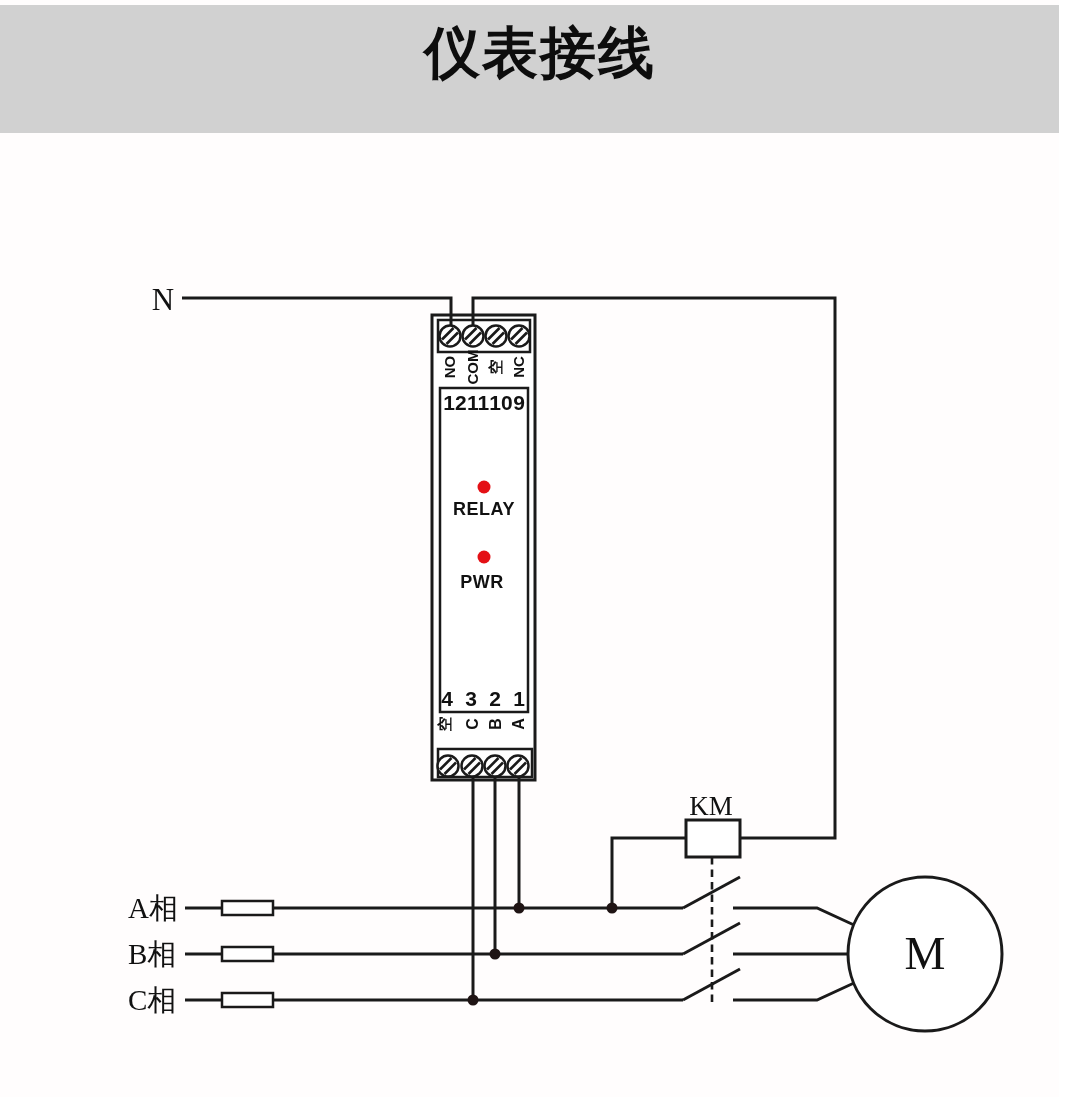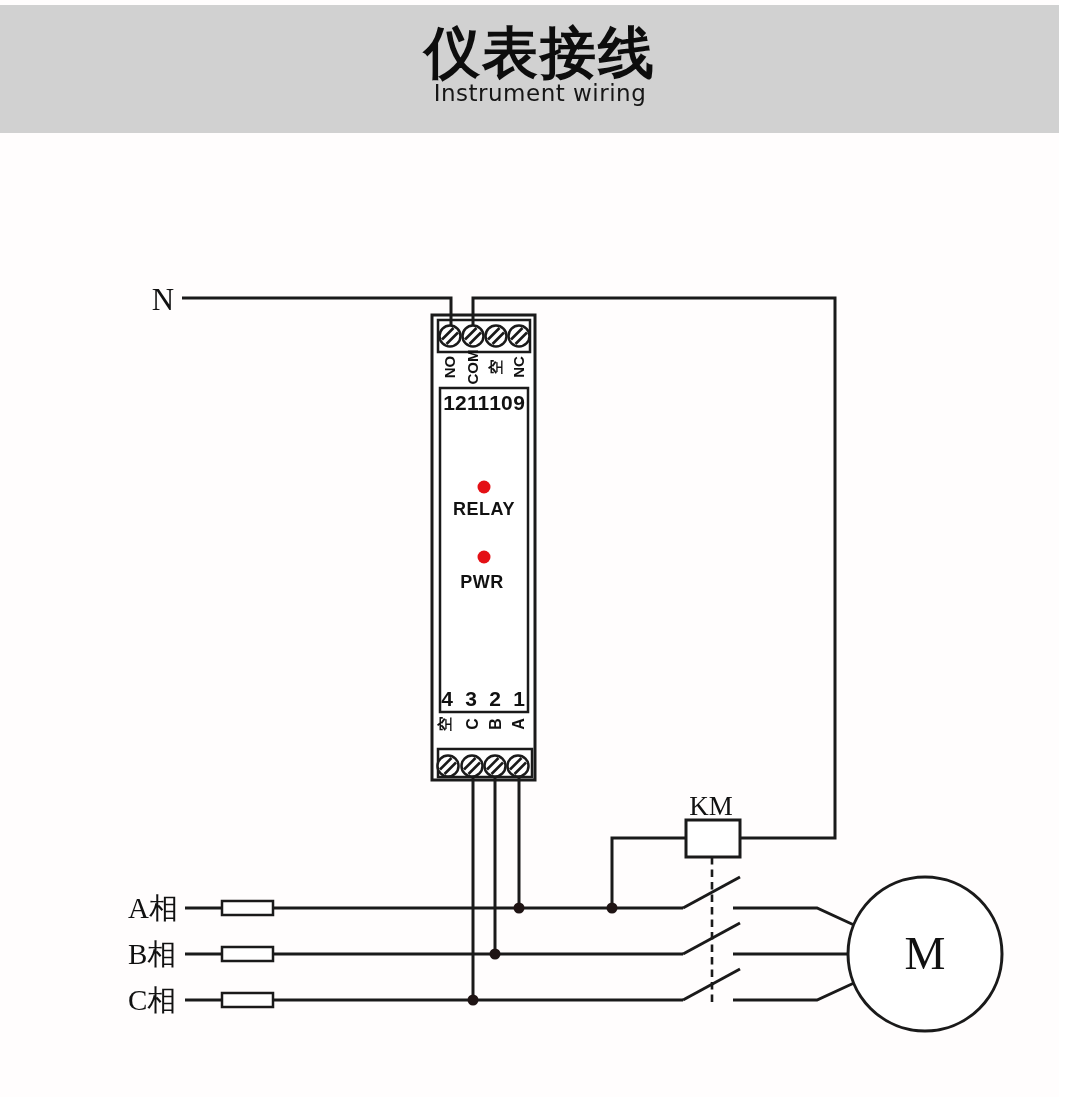--- a/index.html
+++ b/index.html
@@ -29,21 +29,20 @@
   .t-led{font-family:"Liberation Sans","DejaVu Sans",sans-serif;font-weight:700;letter-spacing:.5px;}
   .t-rot{font-family:"Liberation Sans","DejaVu Sans",sans-serif;font-weight:700;}
 </style>
 </head>
 <body>
 
 <div id="page">
 
   <div class="band" style="background:#d1d1d1;"></div>
   <div class="cn-title">仪表接线</div>
-  <div class="en-title">Instrument wiring</div>
 
 
   <svg width="1080" height="1097" viewBox="0 0 1080 1097">
 
     <g>
       <rect class="box" x="432" y="315" width="103" height="465"></rect>
       <rect class="thin" x="438" y="320" width="92" height="32"></rect>
       <rect class="thin" x="440" y="388" width="88" height="324"></rect>
       <rect class="thin" x="438" y="749" width="94" height="28"></rect>
     </g>

